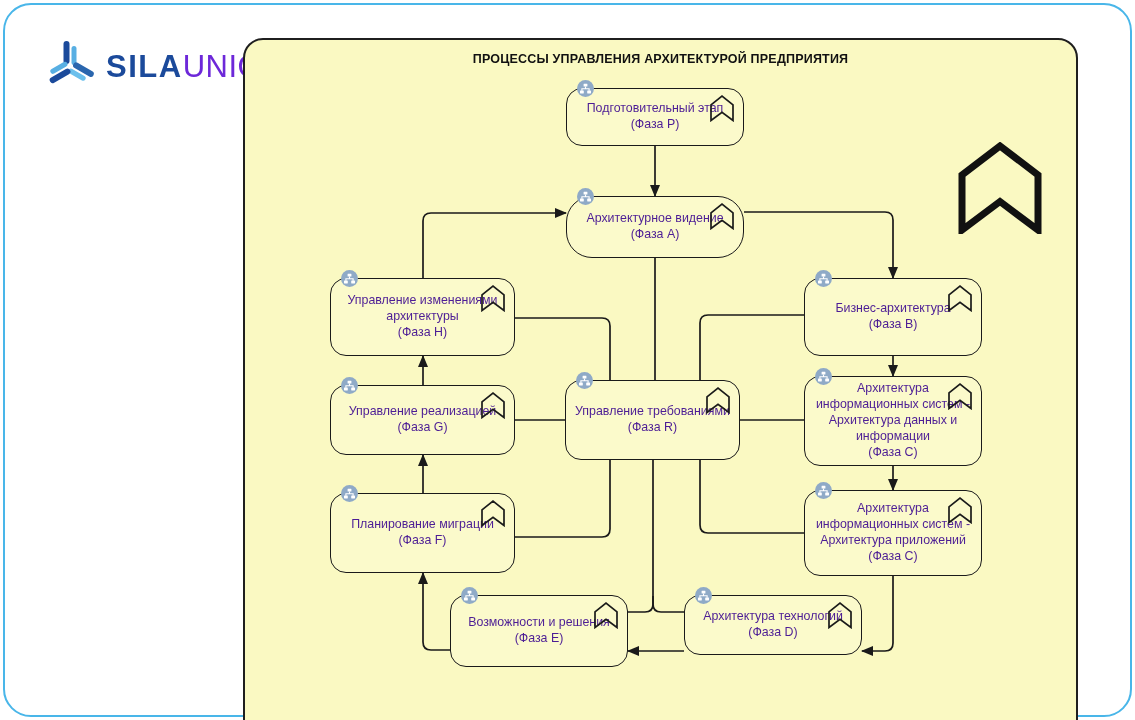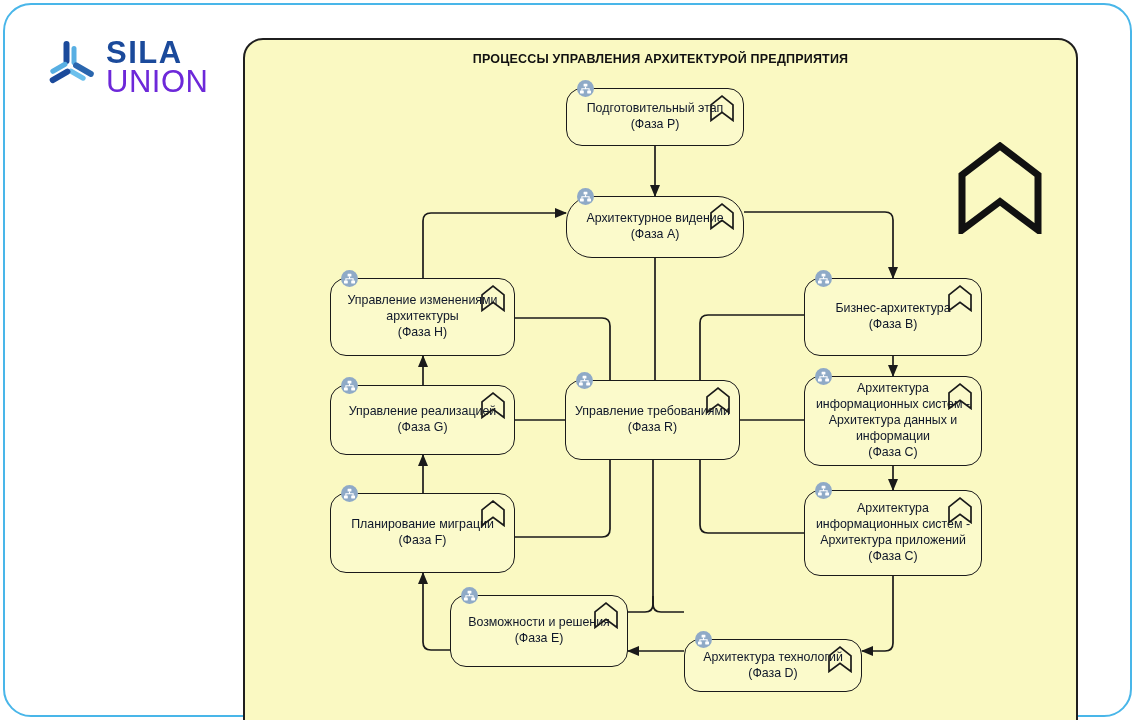--- a/index.html
+++ b/index.html
@@ -2,40 +2,40 @@
 <html><head>
 <meta charset="utf-8">
 <style>
   html,body{margin:0;padding:0;}
   body{
     width:1135px;height:720px;position:relative;background:#ffffff;
     font-family:"Liberation Sans","DejaVu Sans",sans-serif;overflow:hidden;
   }
   .frame{position:absolute;inset:3px;border:2px solid #49b6e9;border-radius:28px;pointer-events:none;}
   .logo{position:absolute;left:44px;top:36px;display:flex;align-items:center;gap:10px;}
-  .logo-text{display:flex;flex-direction:column;line-height:0.95;}
+  .logo-text{display:flex;flex-direction:row;line-height:0.95;}
   .logo-sila{font-size:31px;font-weight:800;color:#1b4a9b;letter-spacing:1.5px;}
   .logo-union{font-size:31px;font-weight:500;color:#6d28d9;letter-spacing:0.5px;}
   .canvas{
     position:absolute;left:243px;top:38px;width:835px;height:710px;
     background:#faf9c2;border:2px solid #1f1f1f;border-radius:20px;box-sizing:border-box;
   }
   .canvas-title{
     position:absolute;top:12px;left:0;right:0;text-align:center;
     font-size:12.5px;font-weight:700;color:#111;letter-spacing:0.2px;
   }
   .big-chev{position:absolute;left:712px;top:102px;width:86px;height:92px;}
   svg.overlay{position:absolute;left:0;top:0;width:1135px;height:720px;pointer-events:none;}
   .edge{fill:none;stroke:#1a1a1a;stroke-width:1.7;}
   .nodes-layer{position:absolute;inset:0;}
   .node{
     position:absolute;z-index:1;background:#fbfacb;border:1.6px solid #1a1a1a;border-radius:16px;
     display:flex;align-items:center;justify-content:center;text-align:center;box-sizing:border-box;
   }
-  .ntext{display:block;font-size:12.4px;line-height:1.28;color:#0f172a;padding:0 7px;}
+  .ntext{display:block;font-size:12.4px;line-height:1.28;color:#4c1d95;padding:0 7px;}
   .nlabel,.nphase{display:block;}
   .badge{position:absolute;left:10px;top:-9px;z-index:-1;width:17px;height:17px;}
   .chev{position:absolute;right:8px;top:5px;width:26px;height:28px;}
 </style>
 </head>
 <body>
 
 <div class="frame"></div>
 
 <div class="logo">
@@ -251,21 +251,21 @@
           <rect x="10.2" y="10.6" width="3.8" height="2.9" rx="0.4" fill="#fff"></rect>
         </svg></span>
       <span class="chev"><svg width="26" height="28" viewBox="0 0 26 28">
           <path d="M2 26.5 V10.8 L13 2.2 L24 10.8 V26.5 L13 18.2 Z" fill="none" stroke="#1a1a1a" stroke-width="1.7" stroke-linejoin="miter"></path>
         </svg></span>
       <span class="ntext">
         <span class="nlabel">Возможности и решения</span>
         <span class="nphase">(Фаза E)</span>
       </span>
     </div>
-    <div class="node" style="left: 684px; top: 595px; width: 178px; height: 53px; margin-top: 44px;">
+    <div class="node" style="left: 684px; top: 595px; width: 178px; height: 60px;">
       <span class="badge"><svg width="17" height="17" viewBox="0 0 17 17">
           <circle cx="8.5" cy="8.5" r="8.5" fill="#8FAAC7"></circle>
           <rect x="6.6" y="3.7" width="3.8" height="2.9" rx="0.4" fill="#fff"></rect>
           <path d="M8.5 6.6V8.7M4.9 10.8V8.7H12.1V10.8" stroke="#fff" stroke-width="1.1" fill="none"></path>
           <rect x="3" y="10.6" width="3.8" height="2.9" rx="0.4" fill="#fff"></rect>
           <rect x="10.2" y="10.6" width="3.8" height="2.9" rx="0.4" fill="#fff"></rect>
         </svg></span>
       <span class="chev"><svg width="26" height="28" viewBox="0 0 26 28">
           <path d="M2 26.5 V10.8 L13 2.2 L24 10.8 V26.5 L13 18.2 Z" fill="none" stroke="#1a1a1a" stroke-width="1.7" stroke-linejoin="miter"></path>
         </svg></span>

